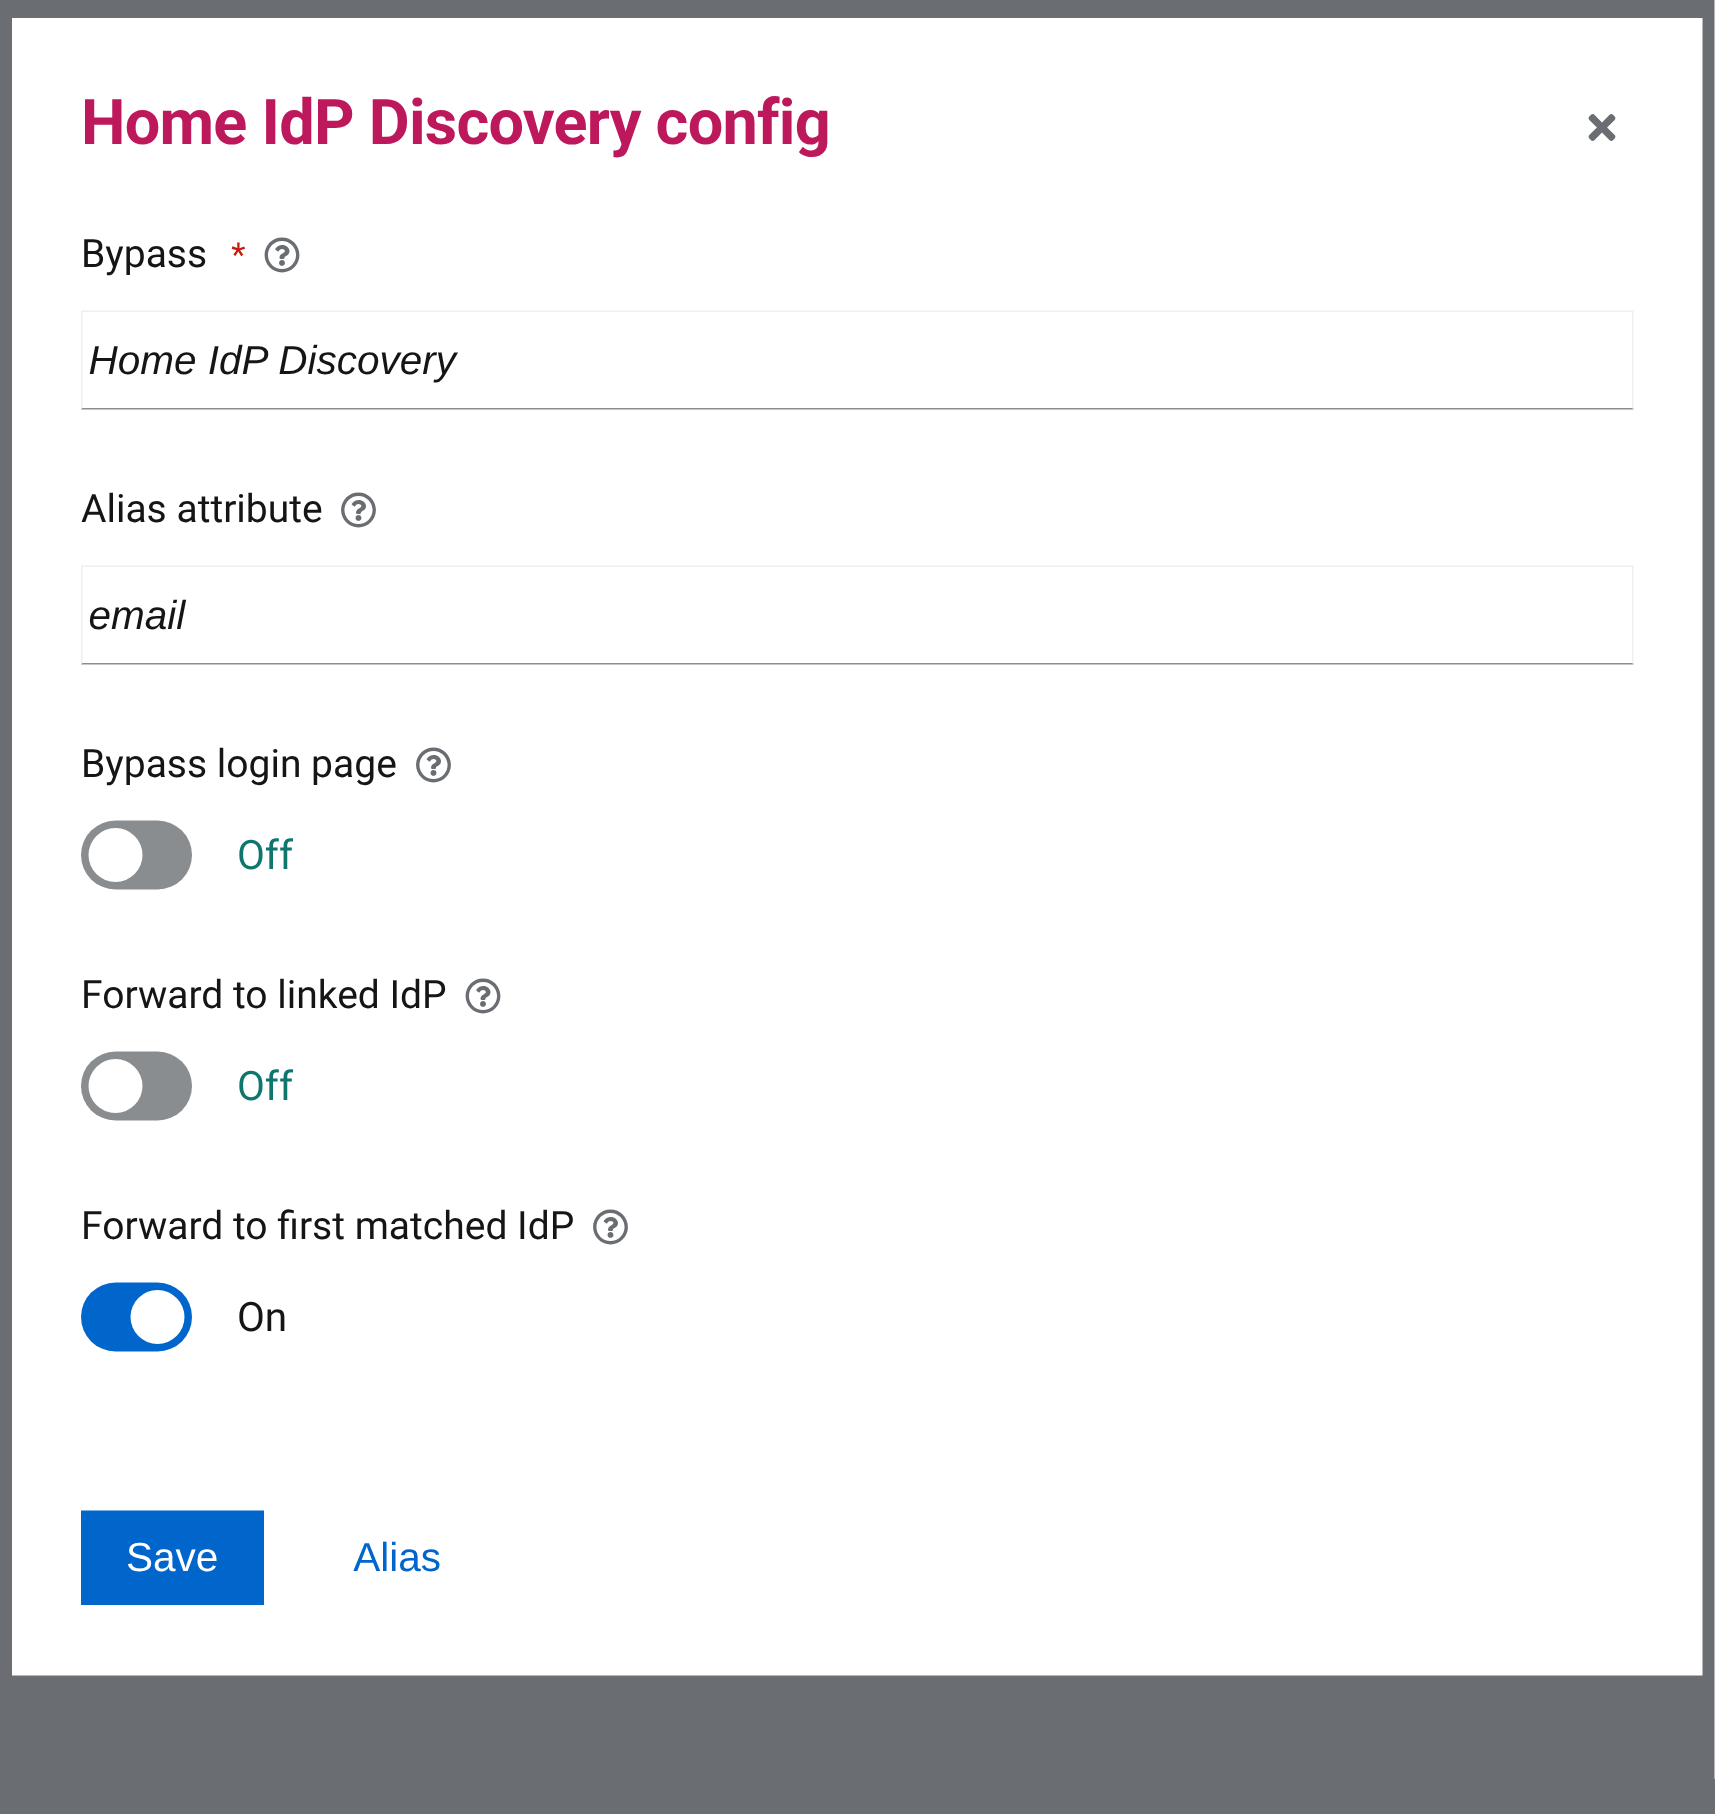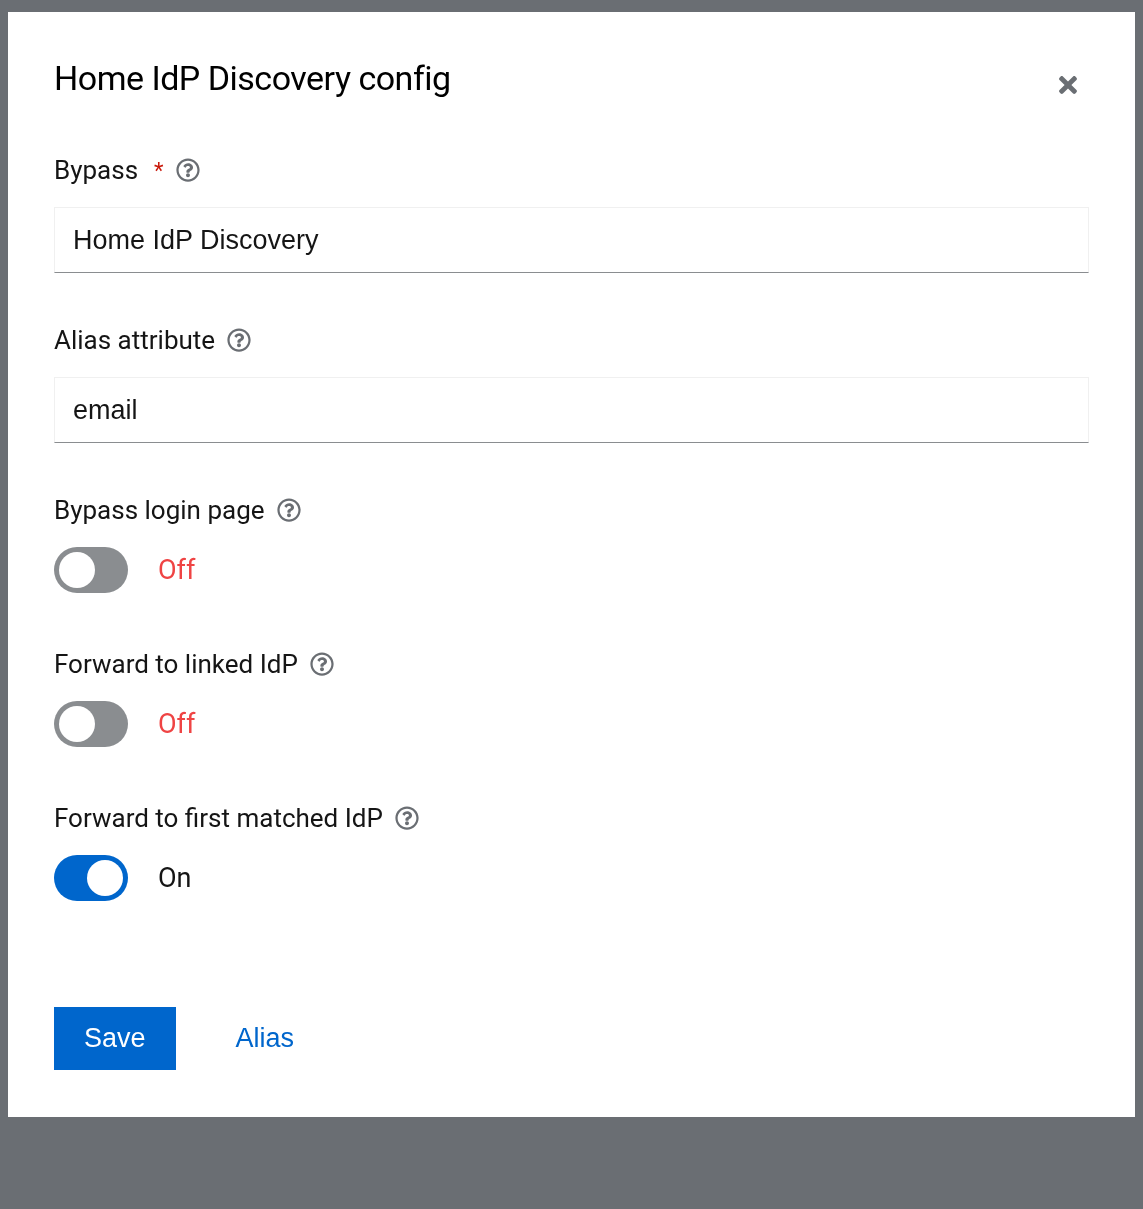--- a/index.html
+++ b/index.html
@@ -14,23 +14,23 @@
     flex-direction: column;
     position: relative;
   }
   .modal-header {
     display: flex;
     justify-content: space-between;
     align-items: flex-start;
     margin-bottom: 42px;
   }
   .modal-title {
-    font-size: 34px;
-    font-weight: 400;
-    color: #000000;
+    font-size: 42px;
+    font-weight: 700;
+    color: #be185d;
     letter-spacing: -0.5px;
   }
   .close-btn {
     background: none;
     border: none;
     color: #6a6e73;
     font-size: 28px;
     cursor: pointer;
     padding: 8px;
     margin-top: 6px;
@@ -54,25 +54,26 @@
     display: inline-flex;
     align-items: center;
     justify-content: center;
   }
   .help-icon svg { width: 24px; height: 24px; fill: #6a6e73; }
   .text-input {
     width: 100%;
     height: 66px;
     border: 1px solid #f0f0f0;
     border-bottom: 1px solid #8a8d90;
-    padding: 0 18px;
+    padding: 0 4px;
     font-size: 27px;
     color: #151515;
     background: #fff;
     outline: none;
+    font-style: italic;
   }
   .toggle-row {
     display: flex;
     align-items: center;
     gap: 30px;
     margin-top: 14px;
   }
   .switch {
     position: relative;
     width: 74px;
@@ -90,21 +91,21 @@
     height: 36px;
     border-radius: 50%;
     background: #fff;
   }
   .switch.off .switch-knob { left: 5px; }
   .switch.on  .switch-knob { left: 33px; }
   .switch-label {
     font-size: 27px;
     color: #151515;
   }
-  .switch.off + .switch-label { color: #ef4444; }
+  .switch.off + .switch-label { color: #0f766e; }
   .actions {
     display: flex;
     align-items: center;
     gap: 60px;
     margin-top: 50px;
   }
   .btn-primary {
     background: #0066cc;
     color: #fff;
     border: none;

